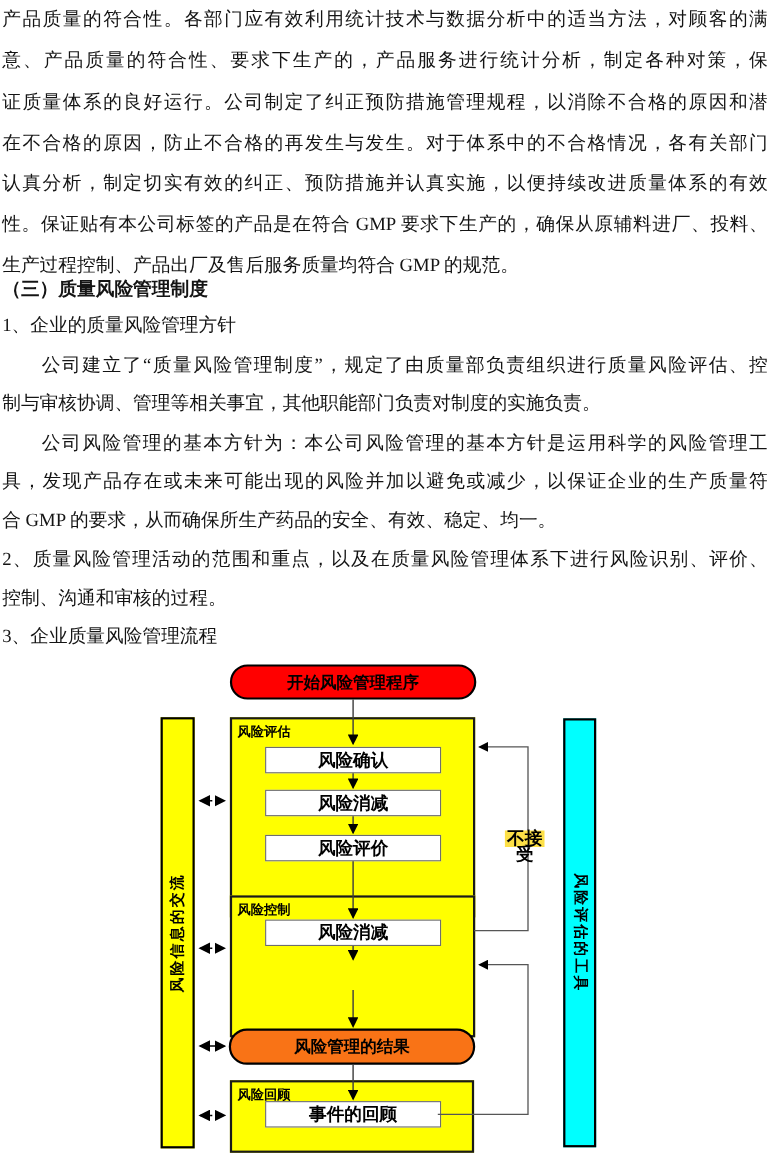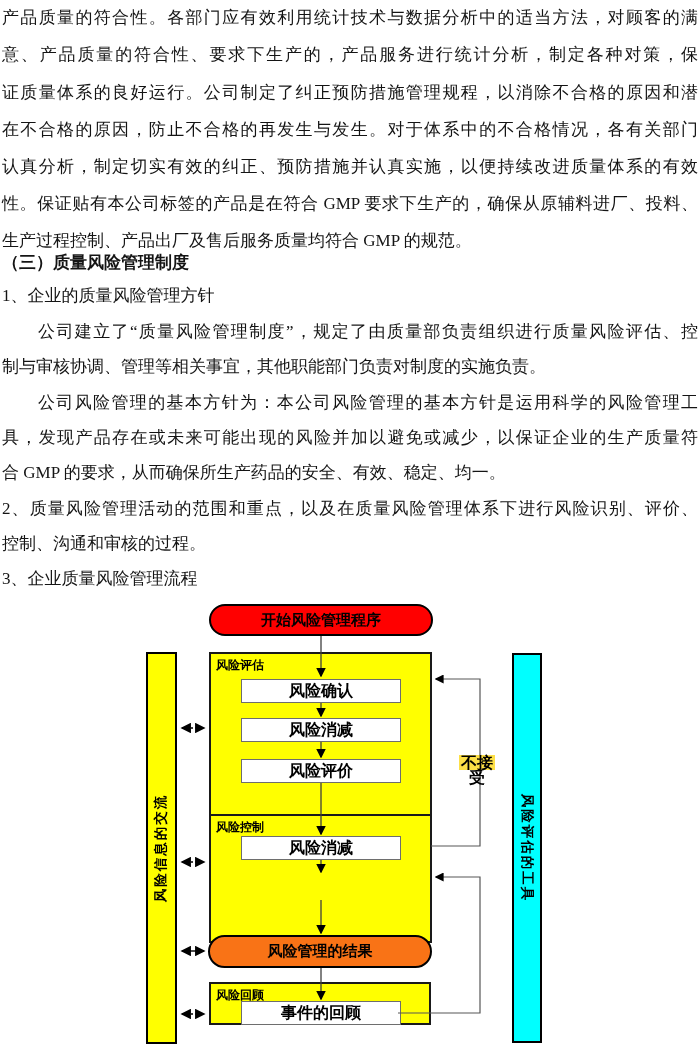--- a/index.html
+++ b/index.html
@@ -36,21 +36,21 @@
     font-weight: bold; font-size: 15px; color: #000;
   }
   .pill.start  { left: 209px; top: 9px;   width: 224px; height: 32px; font-family: Liberation Serif, serif; }
   .pill.result { left: 208px; top: 340px; width: 224px; height: 33px; }
   .group {
     position: absolute; left: 209px; width: 223px;
     border: 2.2px solid #1a1a1a;
   }
   .group.assessment { top: 57px;  height: 182px; }
   .group.control    { top: 219px; height: 129px; }
-  .group.review     { top: 387px; height: 43px; width: 222px; }
+  .group.review     { top: 387px; height: 66px; width: 222px; }
   .group-label {
     position: absolute; top: 3px; left: 5px;
     font-weight: bold; font-size: 12px; color: #000;
   }
   .step {
     position: absolute; left: 30px; width: 160px; height: 24px;
     background: #fff; border: 1.4px solid #6e6e6e;
     display: flex; align-items: center; justify-content: center;
     font-weight: bold; font-size: 16px; color: #000;
   }

